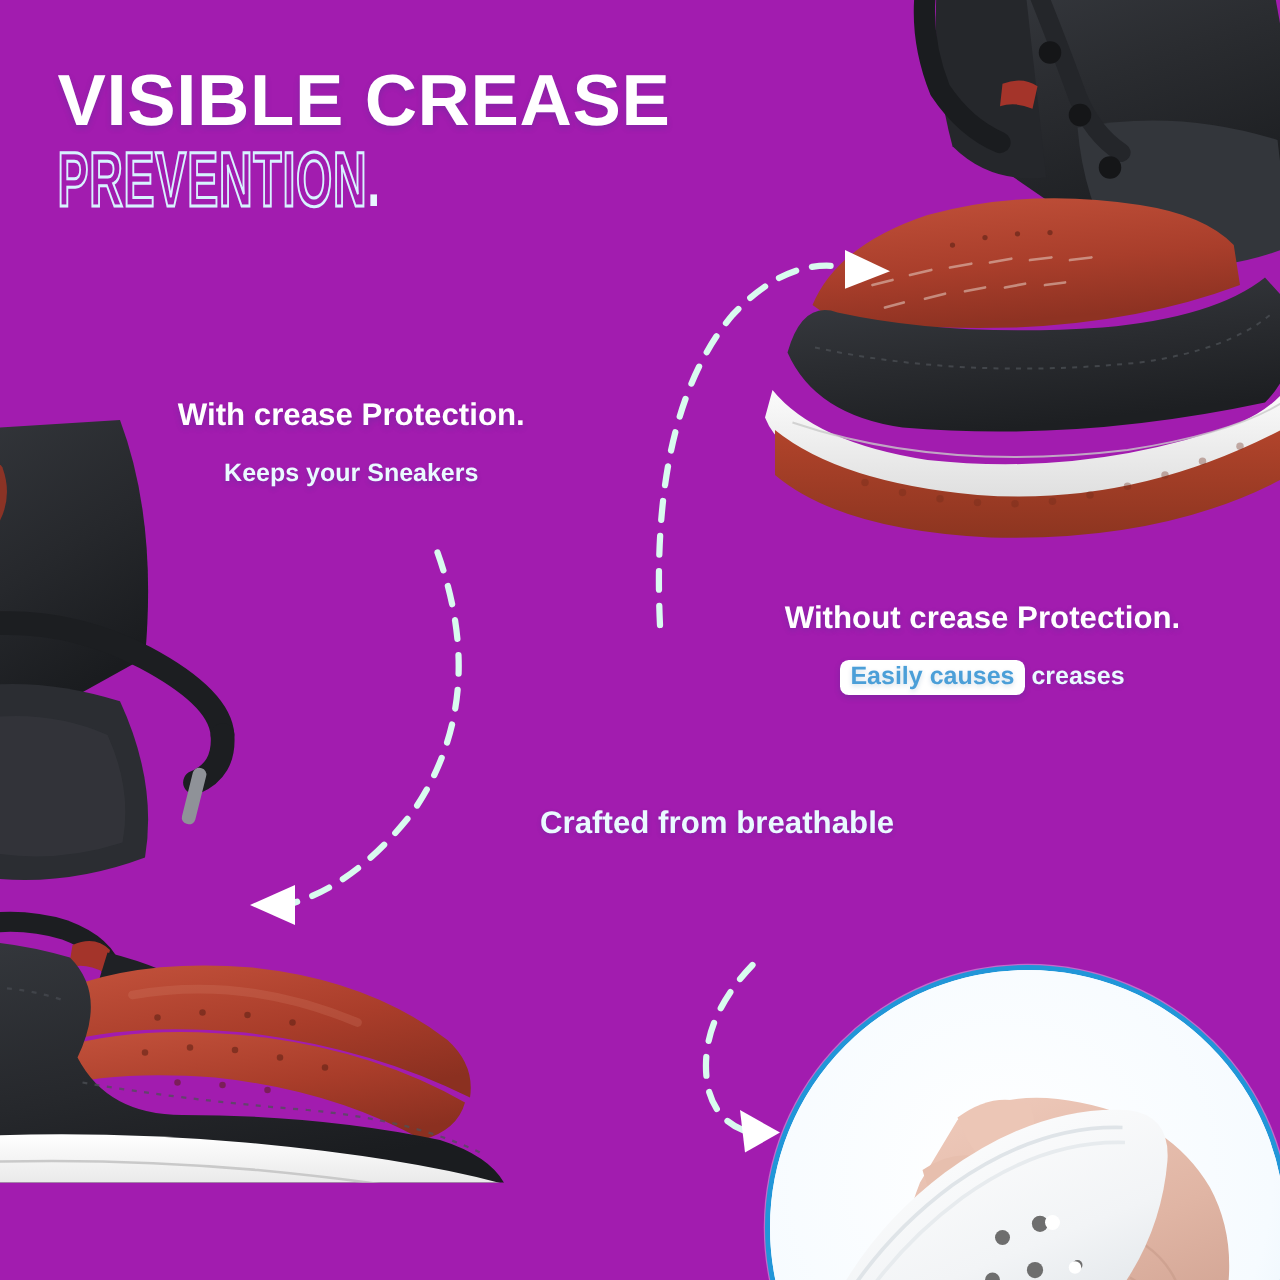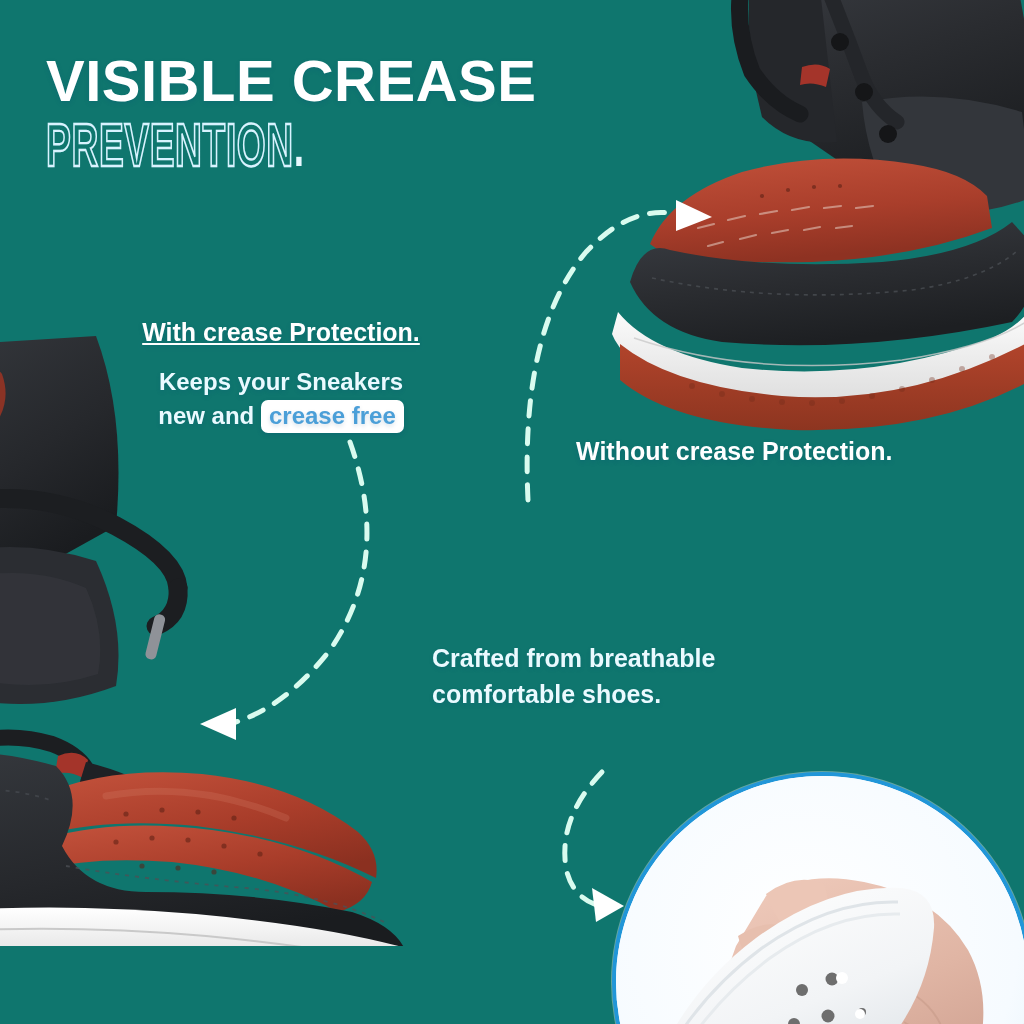--- a/index.html
+++ b/index.html
@@ -1,20 +1,20 @@
 <!DOCTYPE html>
 <html><head>
 <meta charset="utf-8">
 <style>
   html,body{margin:0;padding:0;background:#fff;}
   #ad{
     position:relative;
     width:1024px;height:1024px;
     overflow:hidden;
-    background:#0f766e;
+    background:#a21caf;
     font-family:"Liberation Sans", sans-serif;
     -webkit-font-smoothing:antialiased;
   }
   
   #headline{position:absolute;left:46px;top:52px;width:620px;}
   .hl-line1{
     font-size:58px;font-weight:bold;color:#ffffff;
     letter-spacing:0.5px;line-height:1.0;
     text-shadow:0 2px 5px rgba(0,70,130,.18);
     white-space:nowrap;
@@ -30,39 +30,39 @@
   }
   .hl-line2 .dot{color:#e8f8ff;-webkit-text-stroke:0;}
   
   .blk{position:absolute;}
   .hdg{
     font-size:25px;font-weight:bold;color:#ffffff;
     text-shadow:0 2px 5px rgba(0,70,130,.20);
     white-space:nowrap;
   }
   .sub{
-    font-size:24px;font-weight:bold;color:#eafaff;
+    font-size:20px;font-weight:bold;color:#eafaff;
     line-height:1.42;
     text-shadow:0 2px 4px rgba(0,70,130,.18);
     white-space:nowrap;
   }
   .badge{
     display:inline-block;
     background:#ffffff;color:#4b9fd8;
     border-radius:7px;
     padding:2px 8px 3px 8px;
     box-shadow:0 2px 5px rgba(0,60,120,.20);
     line-height:1.16;
     vertical-align:baseline;
   }
   
   #blk-left{left:96px;top:318px;text-align:center;width:370px;}
-  #blk-left .hdg{margin-bottom:18px;text-decoration:underline;}
-  
-  #blk-right{left:576px;top:437px;width:420px;}
+  #blk-left .hdg{margin-bottom:18px;}
+  
+  #blk-right{left:576px;top:480px;text-align:center;width:420px;}
   #blk-right .hdg{margin-bottom:18px;}
   
   #blk-bottom{left:432px;top:640px;text-align:left;width:370px;}
   #blk-bottom .sub{font-size:25px;line-height:1.44;}
 
   
   #arrows{position:absolute;left:0;top:0;width:1024px;height:1024px;pointer-events:none;}
 
   
   #shoe-lower{position:absolute;left:-34px;top:326px;width:460px;height:620px;}
@@ -322,25 +322,24 @@
   </svg>
 
   <div id="headline">
     <div class="hl-line1">VISIBLE CREASE</div>
     <div class="hl-line2"><span>PREVENTION</span><span class="dot">.</span></div>
   </div>
 
   <div class="blk" id="blk-left">
     <div class="hdg">With crease Protection.</div>
     <div class="sub">Keeps your Sneakers</div>
-    <div class="sub"><span>new and</span> <span class="badge">crease free</span></div>
   </div>
 
   <div class="blk" id="blk-right">
     <div class="hdg">Without crease Protection.</div>
+    <div class="sub"><span class="badge">Easily causes</span> <span>creases</span></div>
   </div>
 
   <div class="blk" id="blk-bottom">
     <div class="sub">Crafted from breathable</div>
-    <div class="sub">comfortable shoes.</div>
   </div>
 
 </div>
 
 </body></html>

